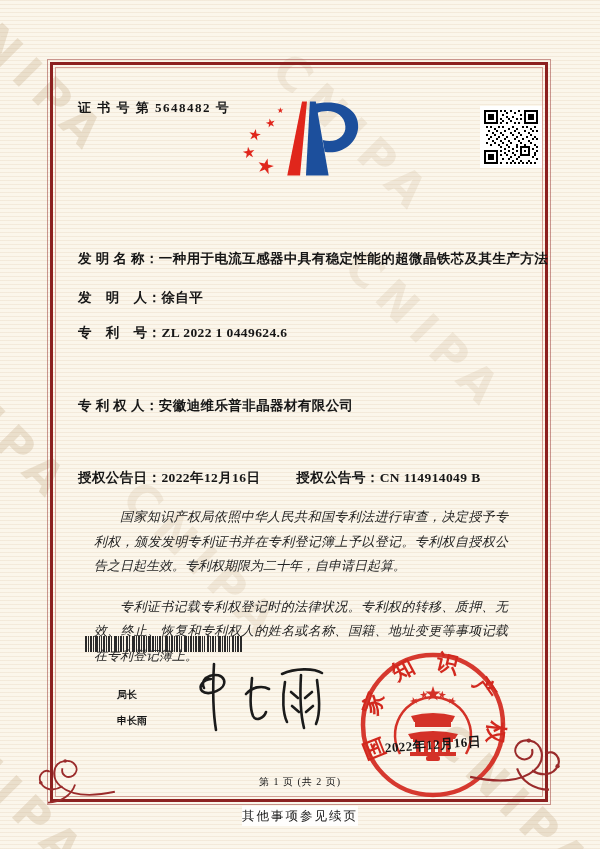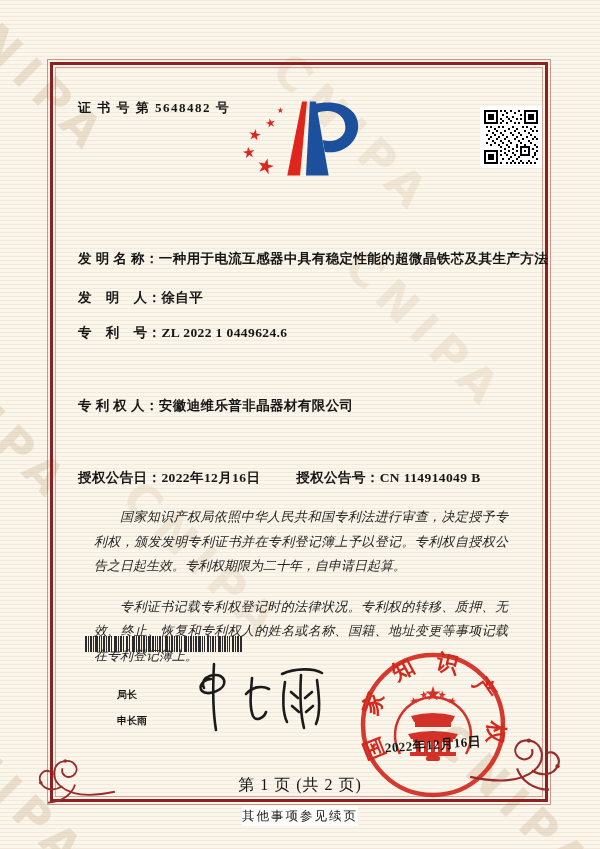--- a/index.html
+++ b/index.html
@@ -40,21 +40,21 @@
   }
   .legal p{margin:16px;text-indent:2em;}
   .barcode{position:absolute;left:85px;top:636px;}
   .director{position:absolute;left:85px;top:682px;font-size:10px;font-weight:bold;line-height:26px;margin-left:32px;}
   .signature{position:absolute;left:168px;top:652px;}
   .seal{position:absolute;left:358px;top:650px;}
   .seal-date{
     position:absolute;left:358px;top:736px;width:150px;text-align:center;
     font-size:13px;font-weight:bold;letter-spacing:.5px;color:#151515;transform:rotate(-4deg);
   }
-  .page-info{position:absolute;left:0;top:775px;width:100%;text-align:center;font-size:16px;letter-spacing:1px;}
+  .page-info{position:absolute;left:0;top:775px;width:100%;text-align:center;font-size:10px;letter-spacing:1px;}
   .cont-note{
     position:absolute;left:0;top:808px;width:100%;text-align:center;font-size:12.5px;letter-spacing:2px;
   }
   .cont-note span{background:rgba(255,255,255,.9);padding:3px 0;}
   .flourish{position:absolute;z-index:3;}
 </style>
 </head>
 <body>
 
 <svg width="0" height="0" style="position:absolute" aria-hidden="true">

